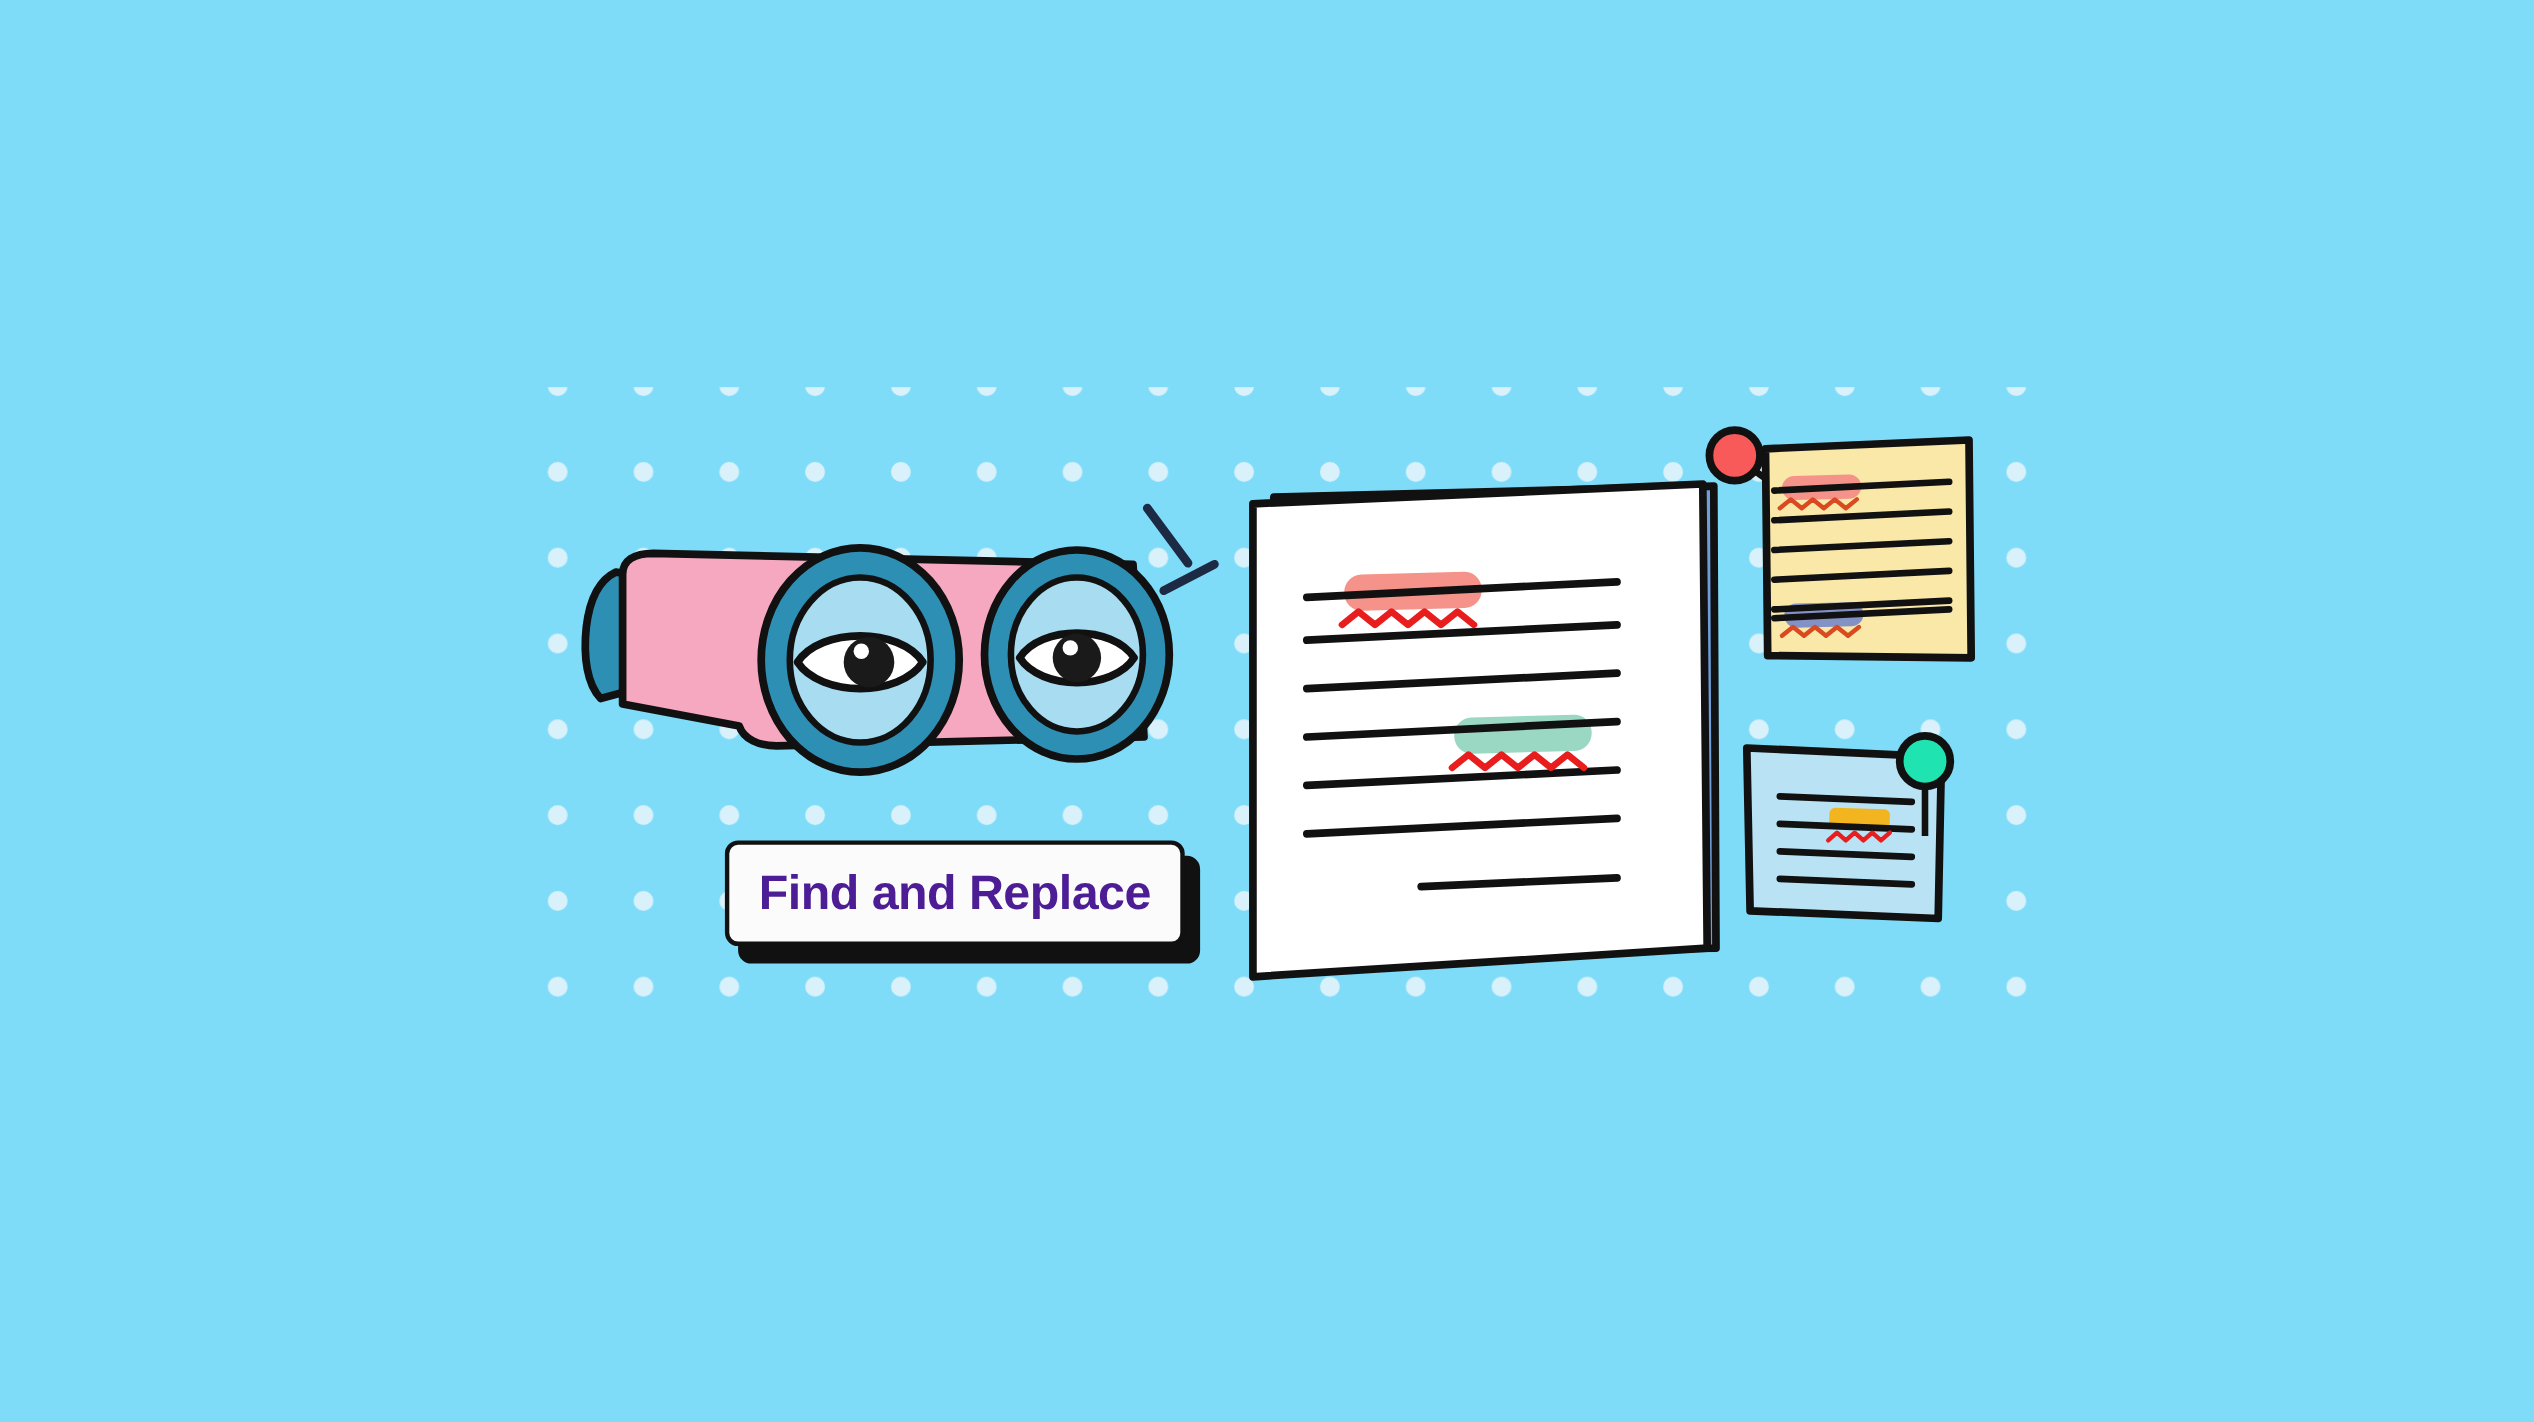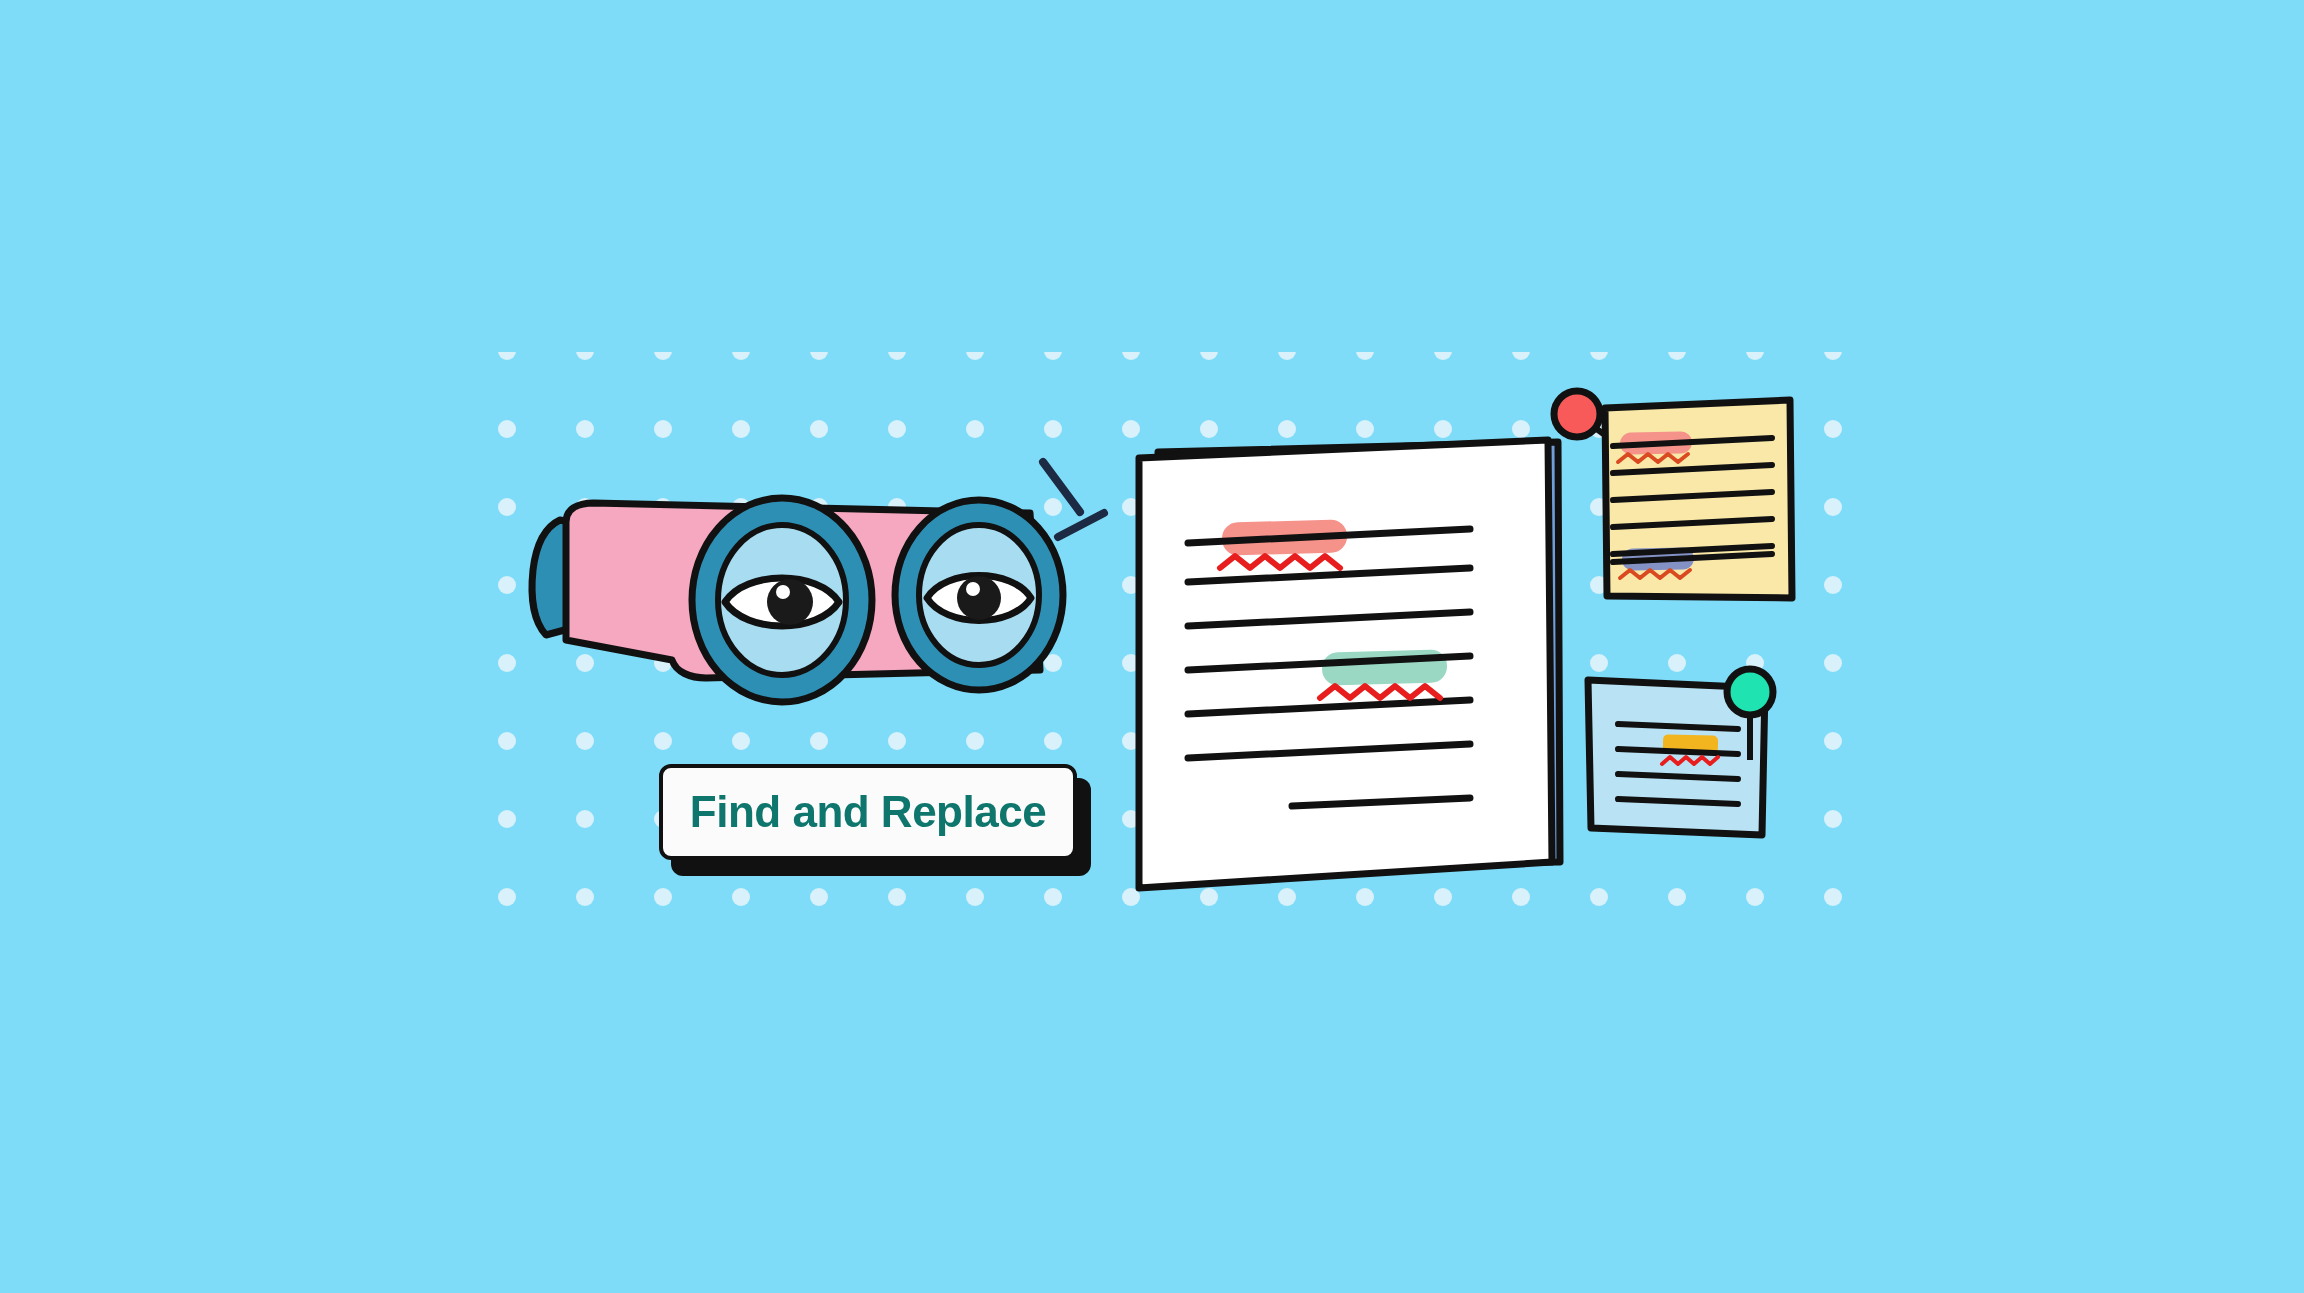--- a/index.html
+++ b/index.html
@@ -51,21 +51,21 @@
     display: flex;
     align-items: center;
     justify-content: center;
     box-sizing: border-box;
   }
   #label-text {
     font-family: "Liberation Sans", sans-serif;
     font-weight: bold;
     font-size: 44px;
     letter-spacing: -0.5px;
-    color: #0f766e;
+    color: #4c1d95;
     white-space: nowrap;
     line-height: 1;
   }
 </style>
 </head>
 <body>
 
 <div id="stage">
 
   <svg id="art" viewBox="0 0 2304 1293" xmlns="http://www.w3.org/2000/svg">

